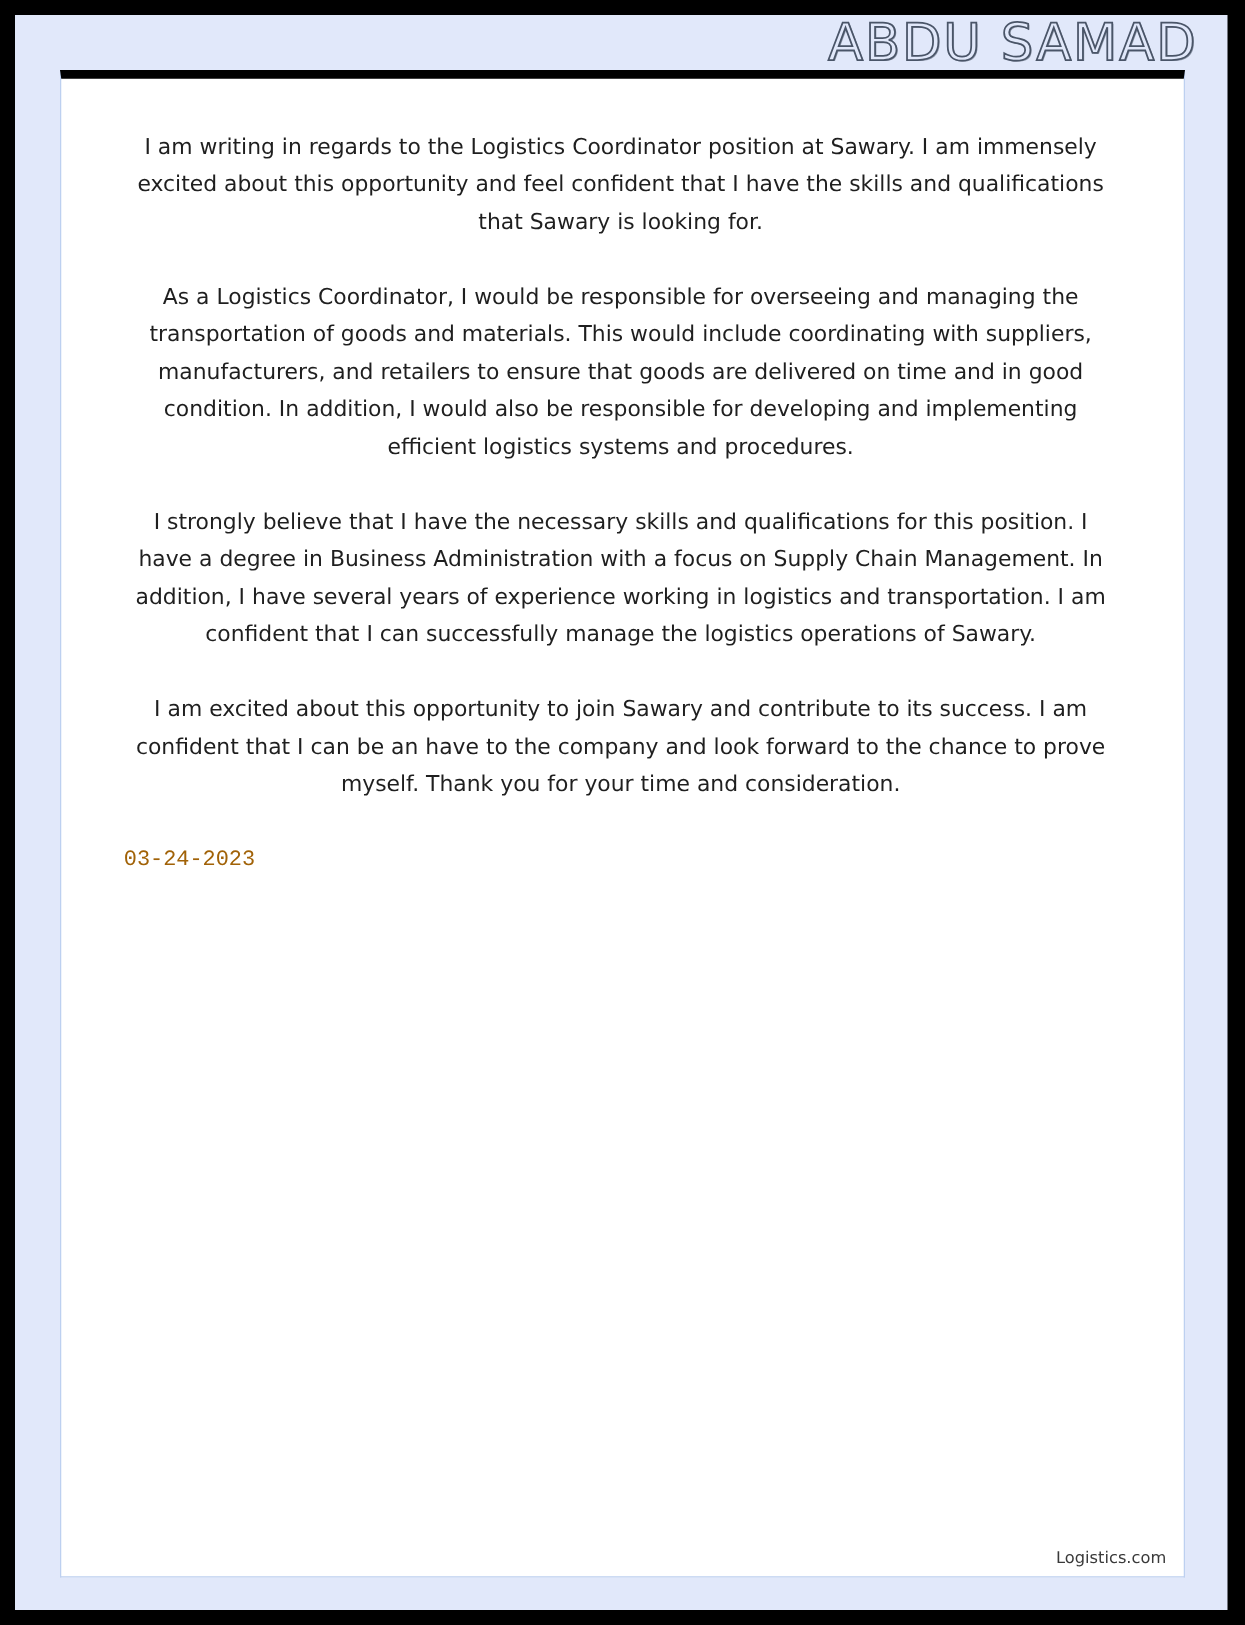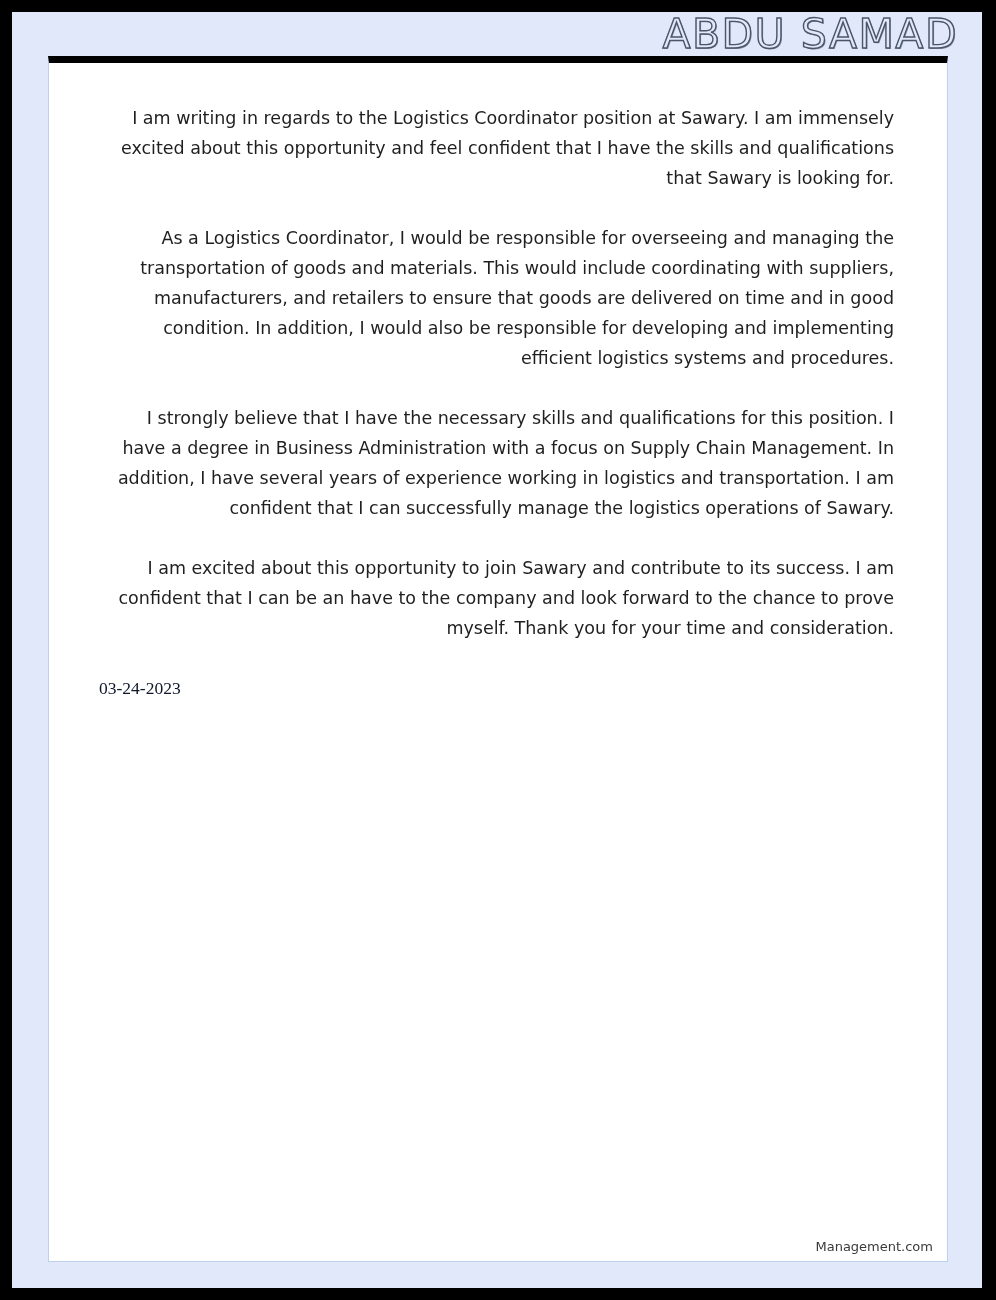--- a/index.html
+++ b/index.html
@@ -87,38 +87,38 @@
     position: relative;
   }
 
   .letter-paragraph {
     margin: 0 0 30px 0;
     font-size: 17.5px;
     line-height: 30px;
     color: #1f1f1f;
     font-family: "DejaVu Sans", sans-serif;
     max-width: 795px;
-    text-align: right;
+    text-align: center;
     word-spacing: 0px;
   }
 
   .letter-salutation {
     margin: 0 0 30px 0;
     font-size: 17.5px;
     line-height: 30px;
     color: #1f1f1f;
     font-family: "DejaVu Sans", sans-serif;
   }
 
   .letter-date {
     margin: 0;
     font-size: 17.5px;
     line-height: 30px;
-    color: #0f172a;
-    font-family: Liberation Serif, serif;
+    color: #a16207;
+    font-family: Liberation Mono, monospace;
   }
 
   
   .sheet-footer {
     position: absolute;
     right: 14px;
     bottom: 6px;
     font-size: 13px;
     line-height: 16px;
     color: #3a3a3a;
@@ -142,18 +142,18 @@
         <p class="letter-paragraph">I am writing in regards to the Logistics Coordinator position at Sawary. I am immensely excited about this opportunity and feel confident that I have the skills and qualifications that Sawary is looking for.</p>
 
         <p class="letter-paragraph">As a Logistics Coordinator, I would be responsible for overseeing and managing the transportation of goods and materials. This would include coordinating with suppliers, manufacturers, and retailers to ensure that goods are delivered on time and in good condition. In addition, I would also be responsible for developing and implementing efficient logistics systems and procedures.</p>
 
         <p class="letter-paragraph">I strongly believe that I have the necessary skills and qualifications for this position. I have a degree in Business Administration with a focus on Supply Chain Management. In addition, I have several years of experience working in logistics and transportation. I am confident that I can successfully manage the logistics operations of Sawary.</p>
 
         <p class="letter-paragraph">I am excited about this opportunity to join Sawary and contribute to its success. I am confident that I can be an have to the company and look forward to the chance to prove myself. Thank you for your time and consideration.</p>
 
         <p class="letter-date">03-24-2023</p>
 
-        <div class="sheet-footer">Management.com</div>
+        <div class="sheet-footer">Logistics.com</div>
       </div>
     </div>
 
   </div>
 </div>
 
 </body></html>

